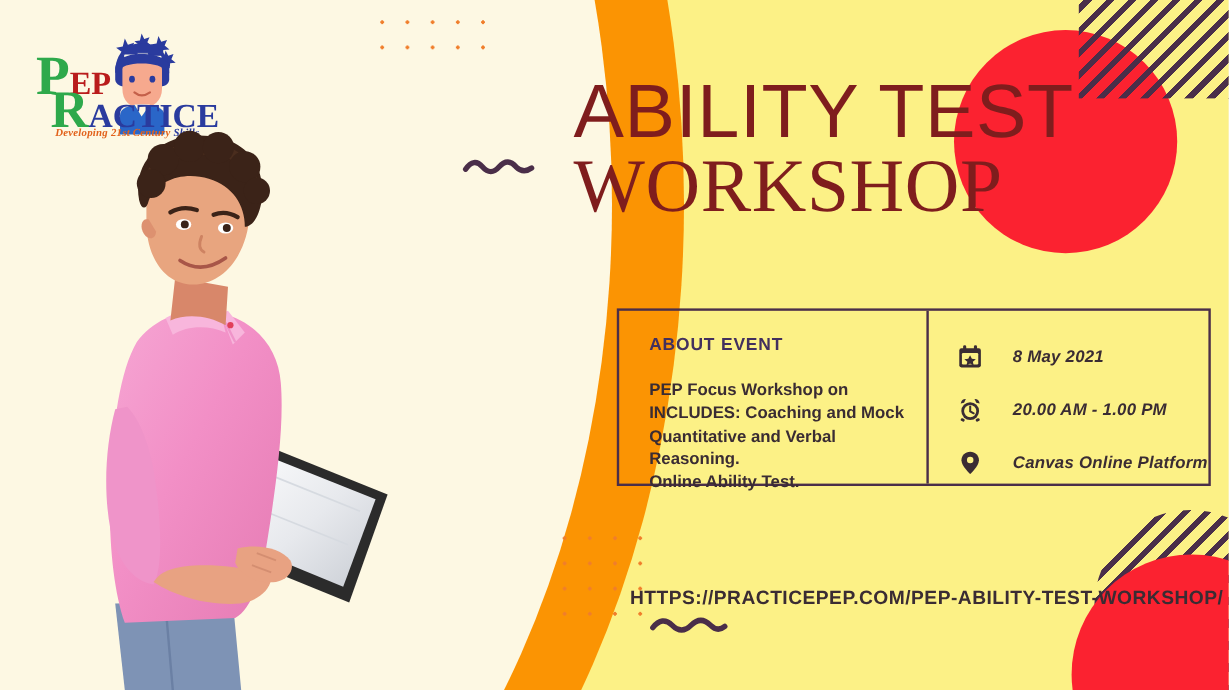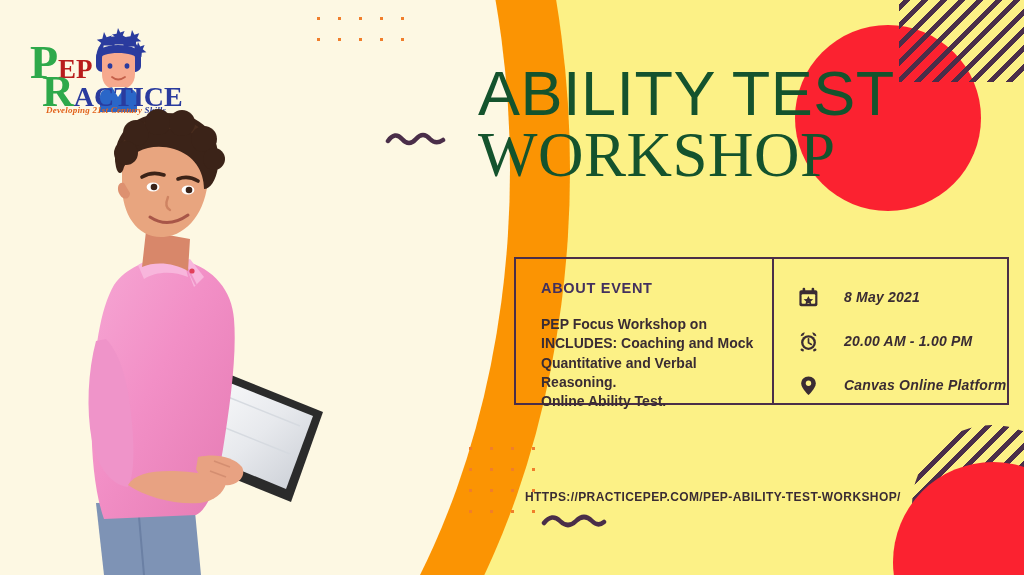--- a/index.html
+++ b/index.html
@@ -111,21 +111,21 @@
   .logo-tag .skills{color:#2A3B9E;}
 
   
   .photo{
     position:absolute;left:18px;top:105px;width:330px;height:470px;
   }
 
   
   .title{
     position:absolute;left:478px;top:63px;width:520px;
-    color:#14532d;
+    color:#7f1d1d;
     font-size:63px;line-height:0.98;
     font-weight:normal;
     letter-spacing:0.5px;
   }
   .title-l2{display:block;font-family:Liberation Serif, serif;}
 
   
   .infobox{
     position:absolute;left:514px;top:257px;
     width:495px;height:148px;
@@ -158,21 +158,21 @@
     display:flex;align-items:center;justify-content:flex-start;
     flex:none;
   }
   .info-text{
     color:#3A2C33;font-size:14px;font-weight:bold;letter-spacing:0.2px;font-style:italic;
   }
 
   
   .url{
     position:absolute;left:525px;top:490px;
-    color:#3A2C33;font-size:12px;font-weight:bold;letter-spacing:0.4px;
+    color:#3A2C33;font-size:16px;font-weight:bold;letter-spacing:0.4px;
   }
 </style>
 </head>
 <body>
 
 <div id="poster">
 
   <div class="bg-yellow"></div>
   <div class="arc-orange"></div>
   <div class="arc-cream"></div>

